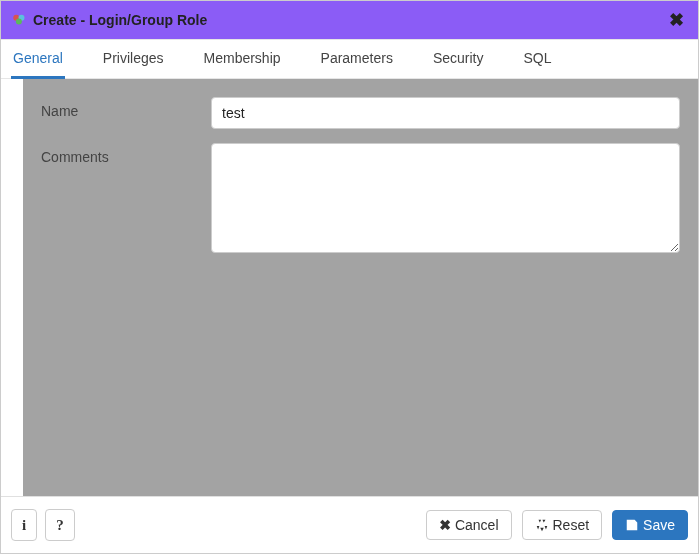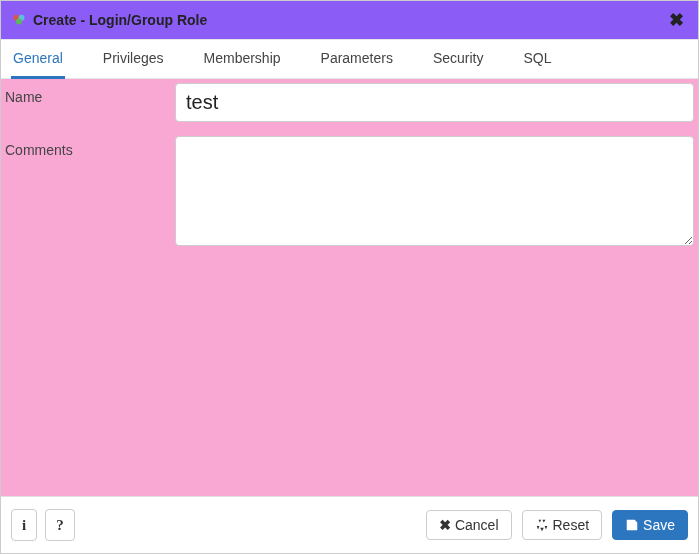--- a/index.html
+++ b/index.html
@@ -62,42 +62,43 @@
     cursor: pointer;
     border-bottom: 3px solid transparent;
     margin-bottom: -1px;
   }
   .tab.active {
     color: #2c76bf;
     border-bottom-color: #2c76bf;
   }
   .form-area {
     flex: 1;
-    background: #f9a8d4;
-    padding: 4px;
+    background: #a3a3a3;
+    padding: 18px;
     overflow: auto;
+    margin-left: 22px;
   }
   .form-row {
     display: flex;
     margin-bottom: 14px;
   }
   .form-label {
     width: 170px;
     color: #444;
     padding-top: 6px;
   }
   .form-control {
     flex: 1;
   }
   .form-control input[type="text"] {
     width: 100%;
     padding: 7px 10px;
     border: 1px solid #ccc;
     border-radius: 4px;
-    font-size: 20px;
+    font-size: 14px;
     background: #fff;
     color: #222;
   }
   .form-control textarea {
     width: 100%;
     height: 110px;
     padding: 7px 10px;
     border: 1px solid #ccc;
     border-radius: 4px;
     font-size: 14px;

